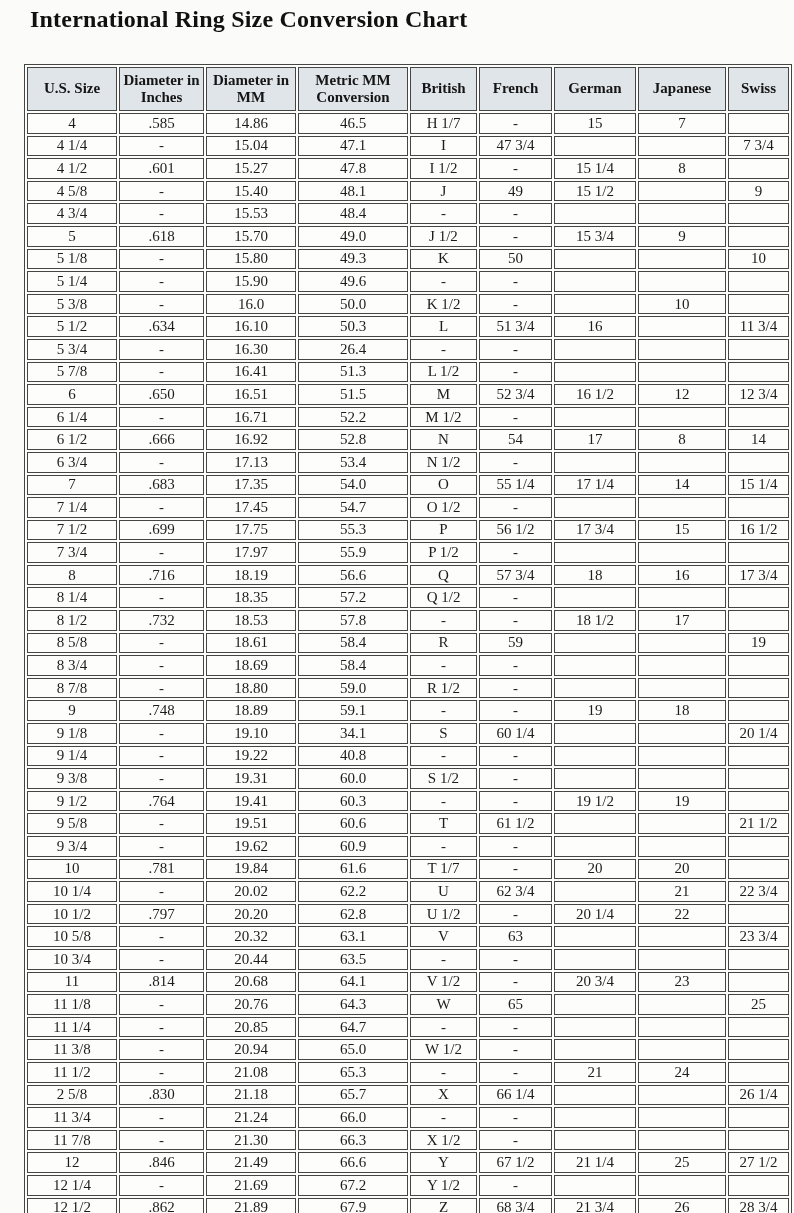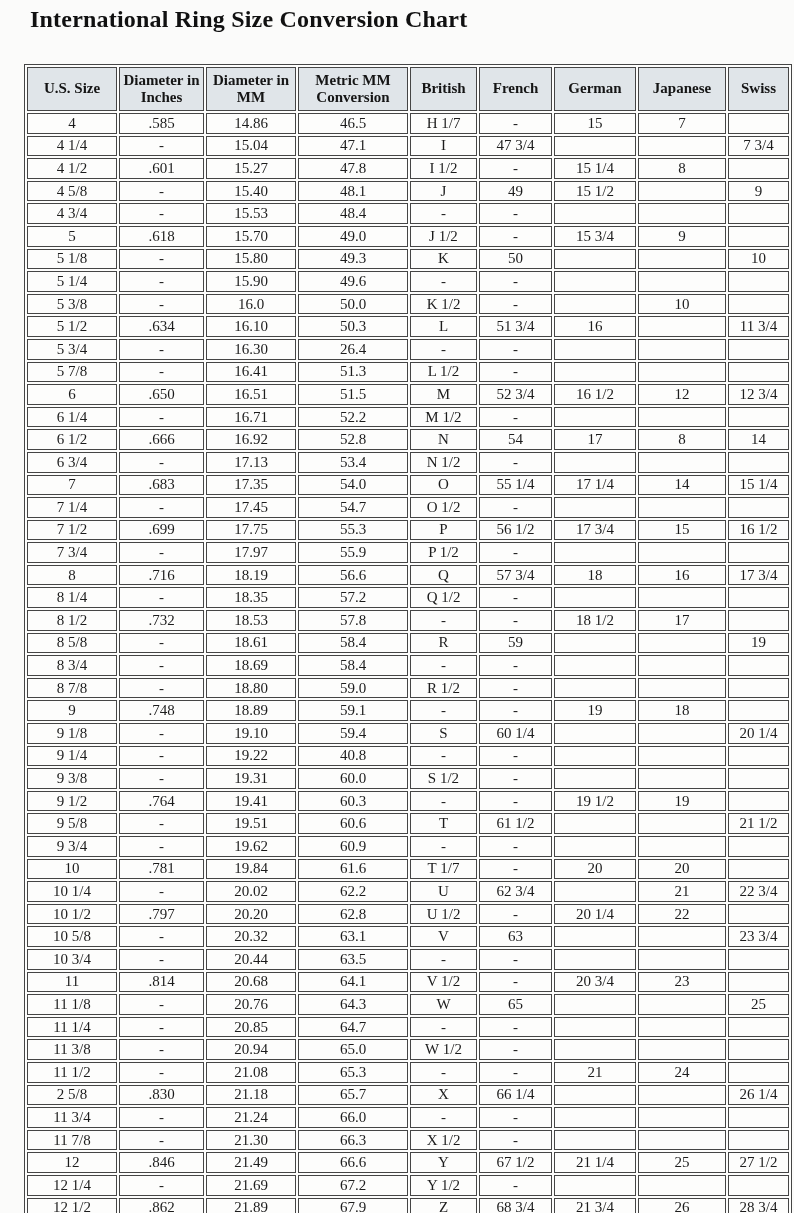--- a/index.html
+++ b/index.html
@@ -391,21 +391,21 @@
           <td>-</td>
           <td>-</td>
           <td>19</td>
           <td>18</td>
           <td></td>
         </tr>
         <tr>
           <td>9 1/8</td>
           <td>-</td>
           <td>19.10</td>
-          <td>59.4</td>
+          <td>34.1</td>
           <td>S</td>
           <td>60 1/4</td>
           <td></td>
           <td></td>
           <td>20 1/4</td>
         </tr>
         <tr>
           <td>9 1/4</td>
           <td>-</td>
           <td>19.22</td>

